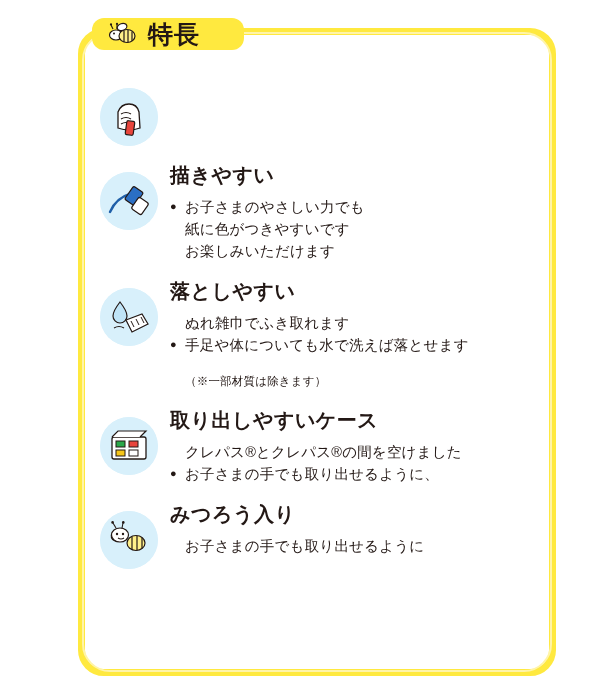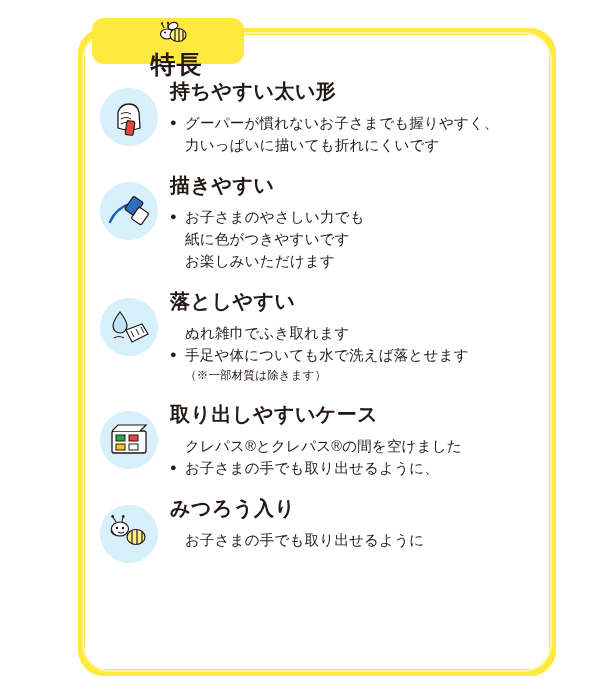--- a/index.html
+++ b/index.html
@@ -38,30 +38,29 @@
     border: 2px solid #fff4a8;
     border-radius: 28px;
     pointer-events: none;
   }
 
   
   .title-pill {
     position: absolute;
     left: 92px;
     top: 18px;
-    height: 46px;
+    height: 32px;
     min-width: 152px;
     background: #ffe93f;
     border-radius: 12px;
     display: flex;
     align-items: center;
     padding: 0 3px 0 12px;
     box-sizing: border-box;
     z-index: 5;
-    flex-direction: column;
   }
   .title-text {
     font-size: 25px;
     font-weight: bold;
     color: #231815;
     letter-spacing: 1px;
     margin-left: 8px;
   }
   .bee-badge {
     width: 36px;
@@ -129,20 +128,21 @@
   }
   .f-line.cont {
     padding-left: 15px;
   }
   .f-note {
     font-size: 11.5px;
     color: #231815;
     padding-left: 15px;
     line-height: 1.6;
     letter-spacing: 0.2px;
+    margin-top: 16px;
   }
 </style>
 </head>
 <body>
 
 <div class="frame"></div>
 
 <div class="title-pill">
   <span class="bee-badge">
     <svg width="36" height="30" viewBox="0 0 36 30">
@@ -170,25 +170,20 @@
         <svg width="58" height="58" viewBox="0 0 58 58">
           <circle cx="29" cy="29" r="29" fill="#d8f0fb"></circle>
           <path d="M18 24 q3-8 11-8 q8 0 10 8 l1 16 q-11 4 -22 0 z" fill="#ffffff" stroke="#231815" stroke-width="1.3"></path>
           <path d="M21 26 q5-3 10 0" fill="none" stroke="#231815" stroke-width="1.1"></path>
           <path d="M21 31 q5-3 10 0" fill="none" stroke="#231815" stroke-width="1.1"></path>
           <path d="M21 36 q5-3 10 0" fill="none" stroke="#231815" stroke-width="1.1"></path>
           <rect x="26" y="33" width="8" height="14" rx="1.5" fill="#e8453c" stroke="#231815" stroke-width="1.2" transform="rotate(8 30 40)"></rect>
         </svg>
       </div>
     </div>
-    <div class="f-body">
-      <div class="f-title">持ちやすい太い形</div>
-      <div class="f-line bullet">グーパーが慣れないお子さまでも握りやすく、</div>
-      <div class="f-line cont">力いっぱいに描いても折れにくいです</div>
-    </div>
   </div>
 
   <div class="feature">
     <div class="icon-wrap">
       <div class="icon-circle">
         <svg width="58" height="58" viewBox="0 0 58 58">
           <circle cx="29" cy="29" r="29" fill="#d8f0fb"></circle>
           <path d="M10 40 q6-14 20-18" fill="none" stroke="#1f5fa8" stroke-width="2.4" stroke-linecap="round"></path>
           <rect x="28" y="16" width="12" height="16" rx="2" fill="#2b6fc4" stroke="#231815" stroke-width="1.2" transform="rotate(35 34 24)"></rect>
           <rect x="34" y="27" width="12" height="14" rx="2" fill="#ffffff" stroke="#231815" stroke-width="1.2" transform="rotate(35 40 34)"></rect>

